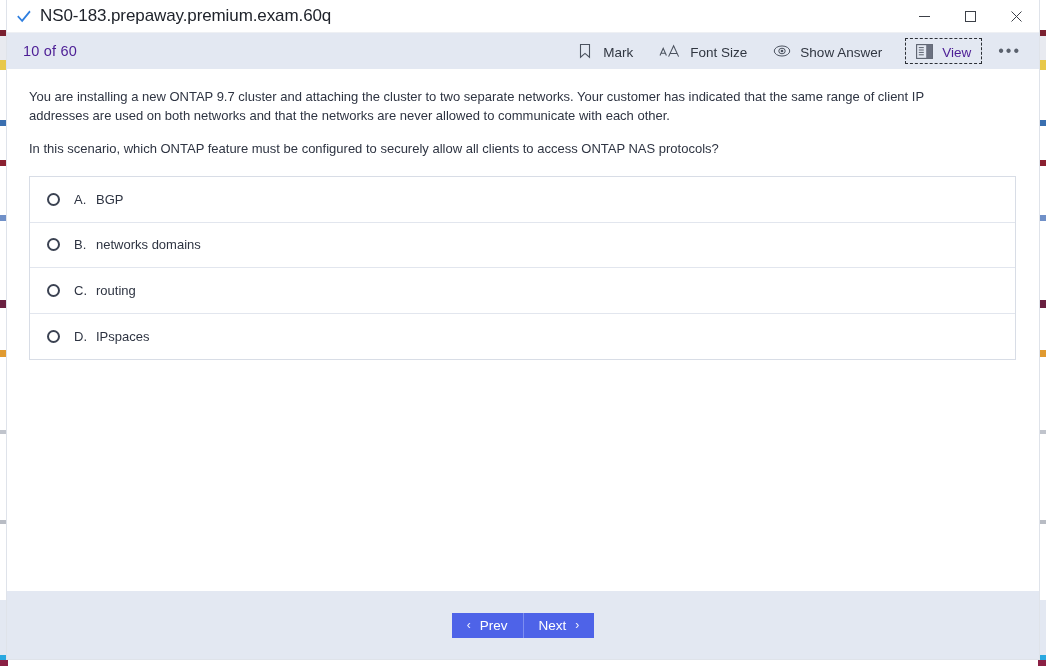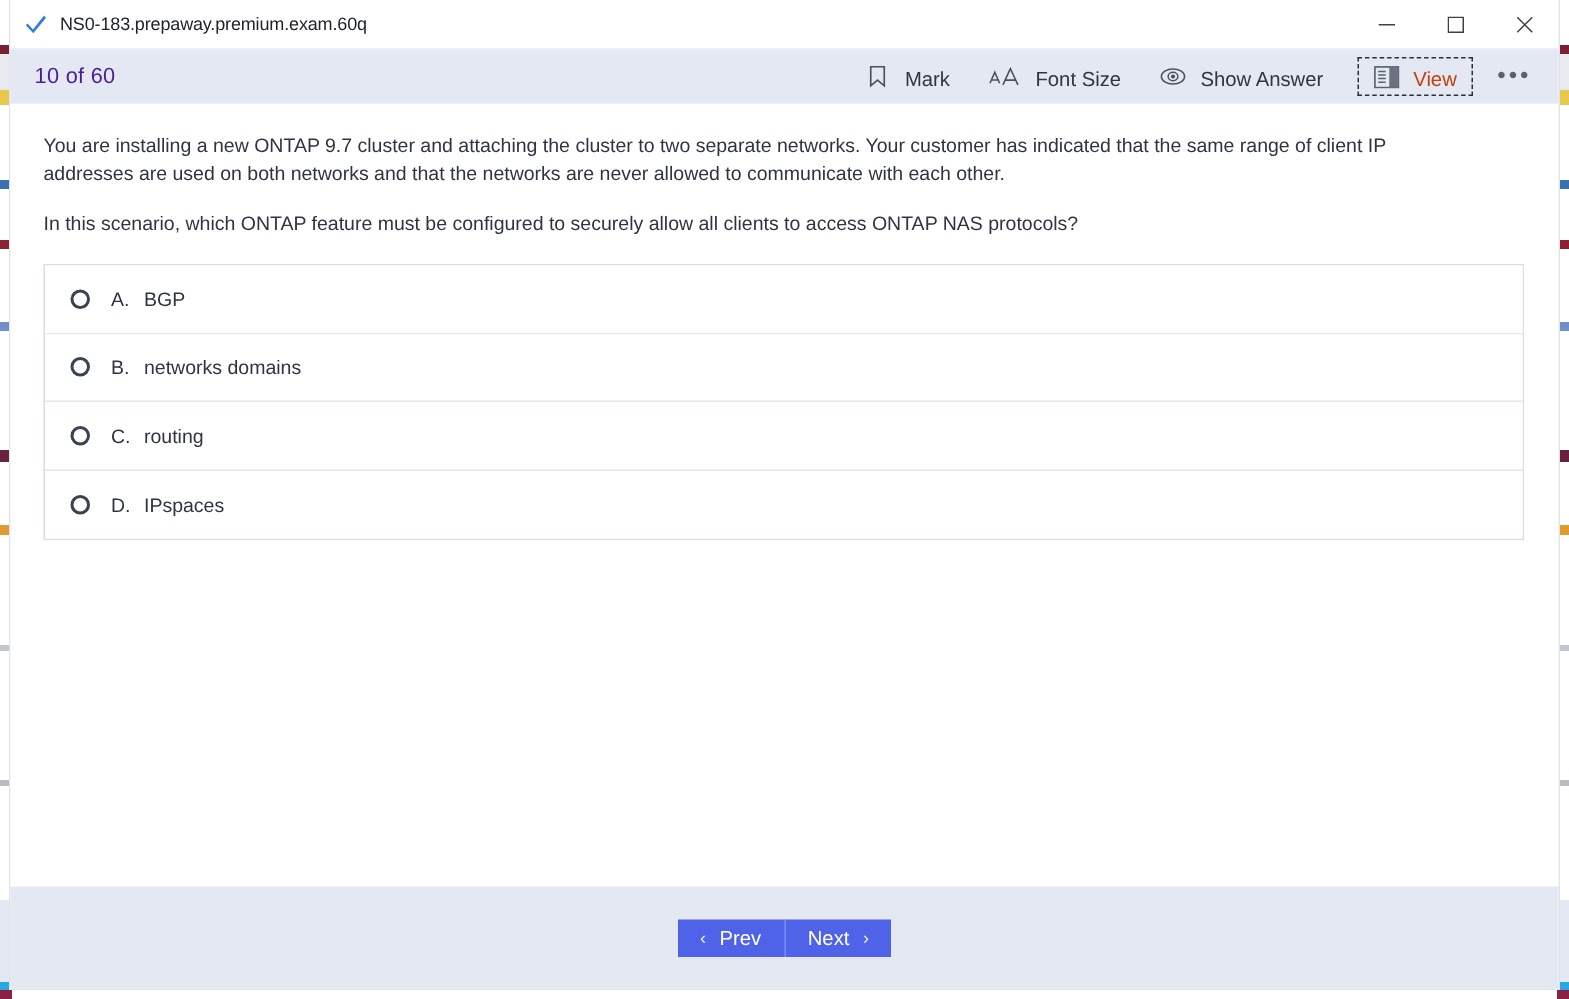--- a/index.html
+++ b/index.html
@@ -72,21 +72,21 @@
     align-items: center;
     border-bottom: 1px solid #eef0f4;
     position: relative;
   }
   .app-icon {
     width: 16px; height: 16px;
     margin-left: 9px; margin-right: 8px;
     display: flex; align-items: center; justify-content: center;
   }
   .title-text {
-    font-size: 12px;
+    font-size: 17px;
     color: #20242c;
     letter-spacing: -0.1px;
     white-space: nowrap;
   }
   .win-controls {
     margin-left: auto;
     display: flex;
     height: 33px;
   }
   .win-btn {
@@ -131,21 +131,21 @@
     width: 18px; height: 18px;
     color: #4a515e;
   }
   .tb-item.view-item {
     border: 1px dashed #2b2f36;
     padding: 3px 10px;
     margin-left: 10px;
     margin-right: 4px;
     color: #6f8bdd;
   }
-  .tb-item.view-item .tb-label { color: #c2410c; }
+  .tb-item.view-item .tb-label { color: #4c1d95; }
   .tb-item.more-item {
     padding: 4px 12px;
     color: #5a616d;
     letter-spacing: 2px;
     font-size: 16px;
     line-height: 10px;
   }
 
   
   .content {

